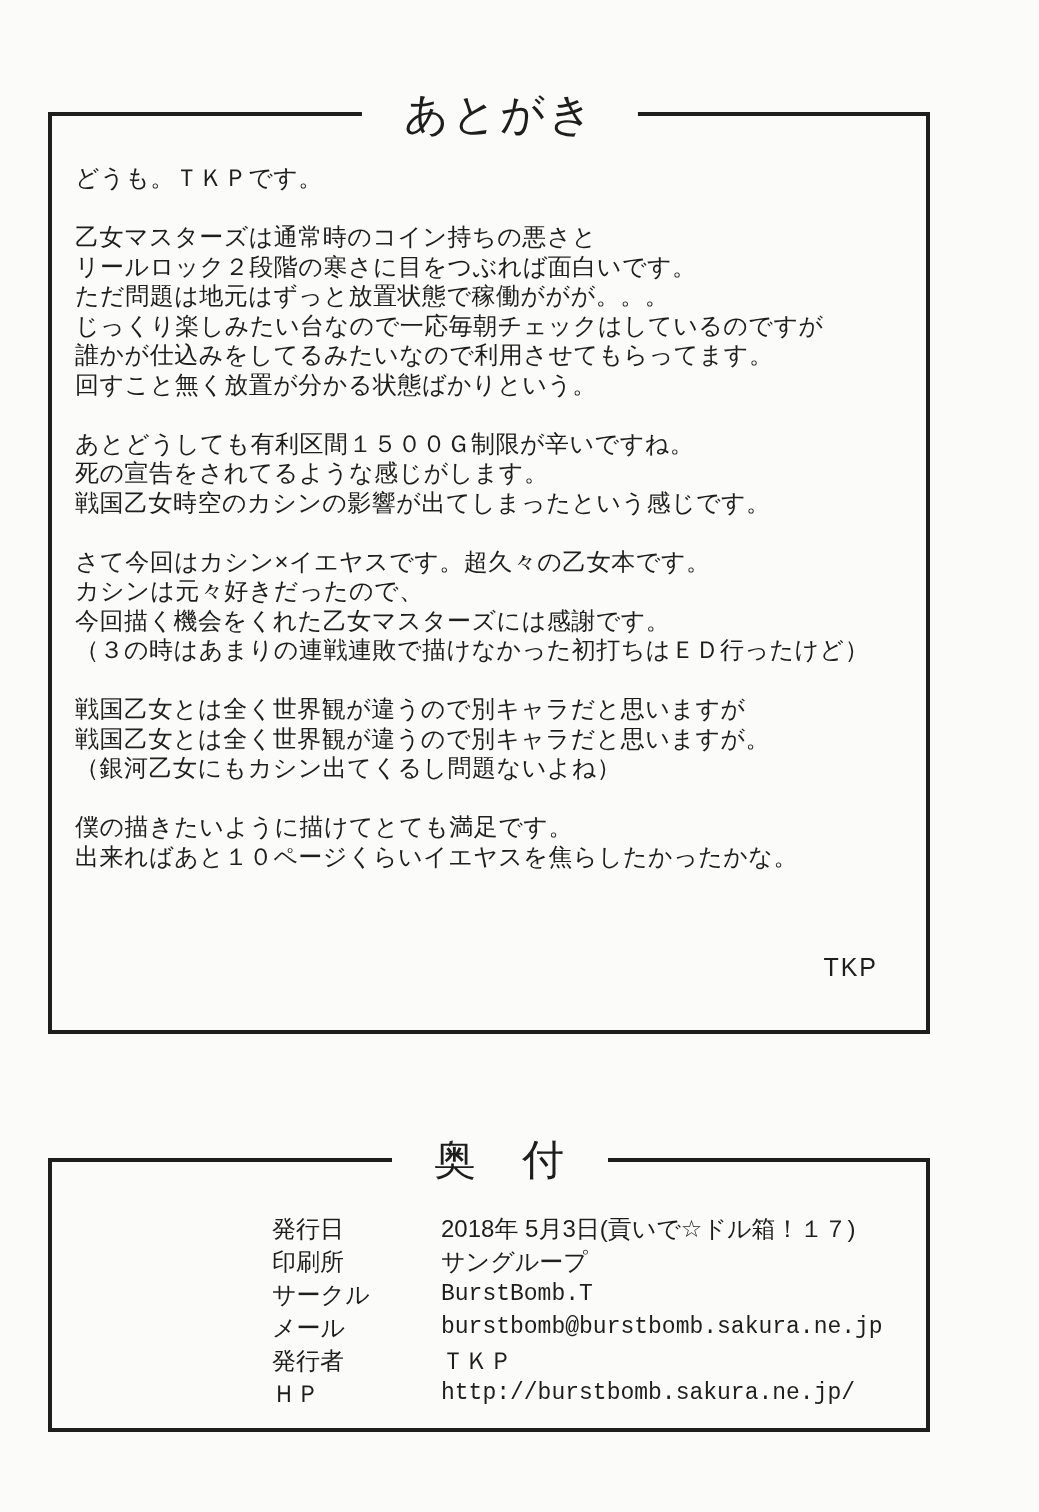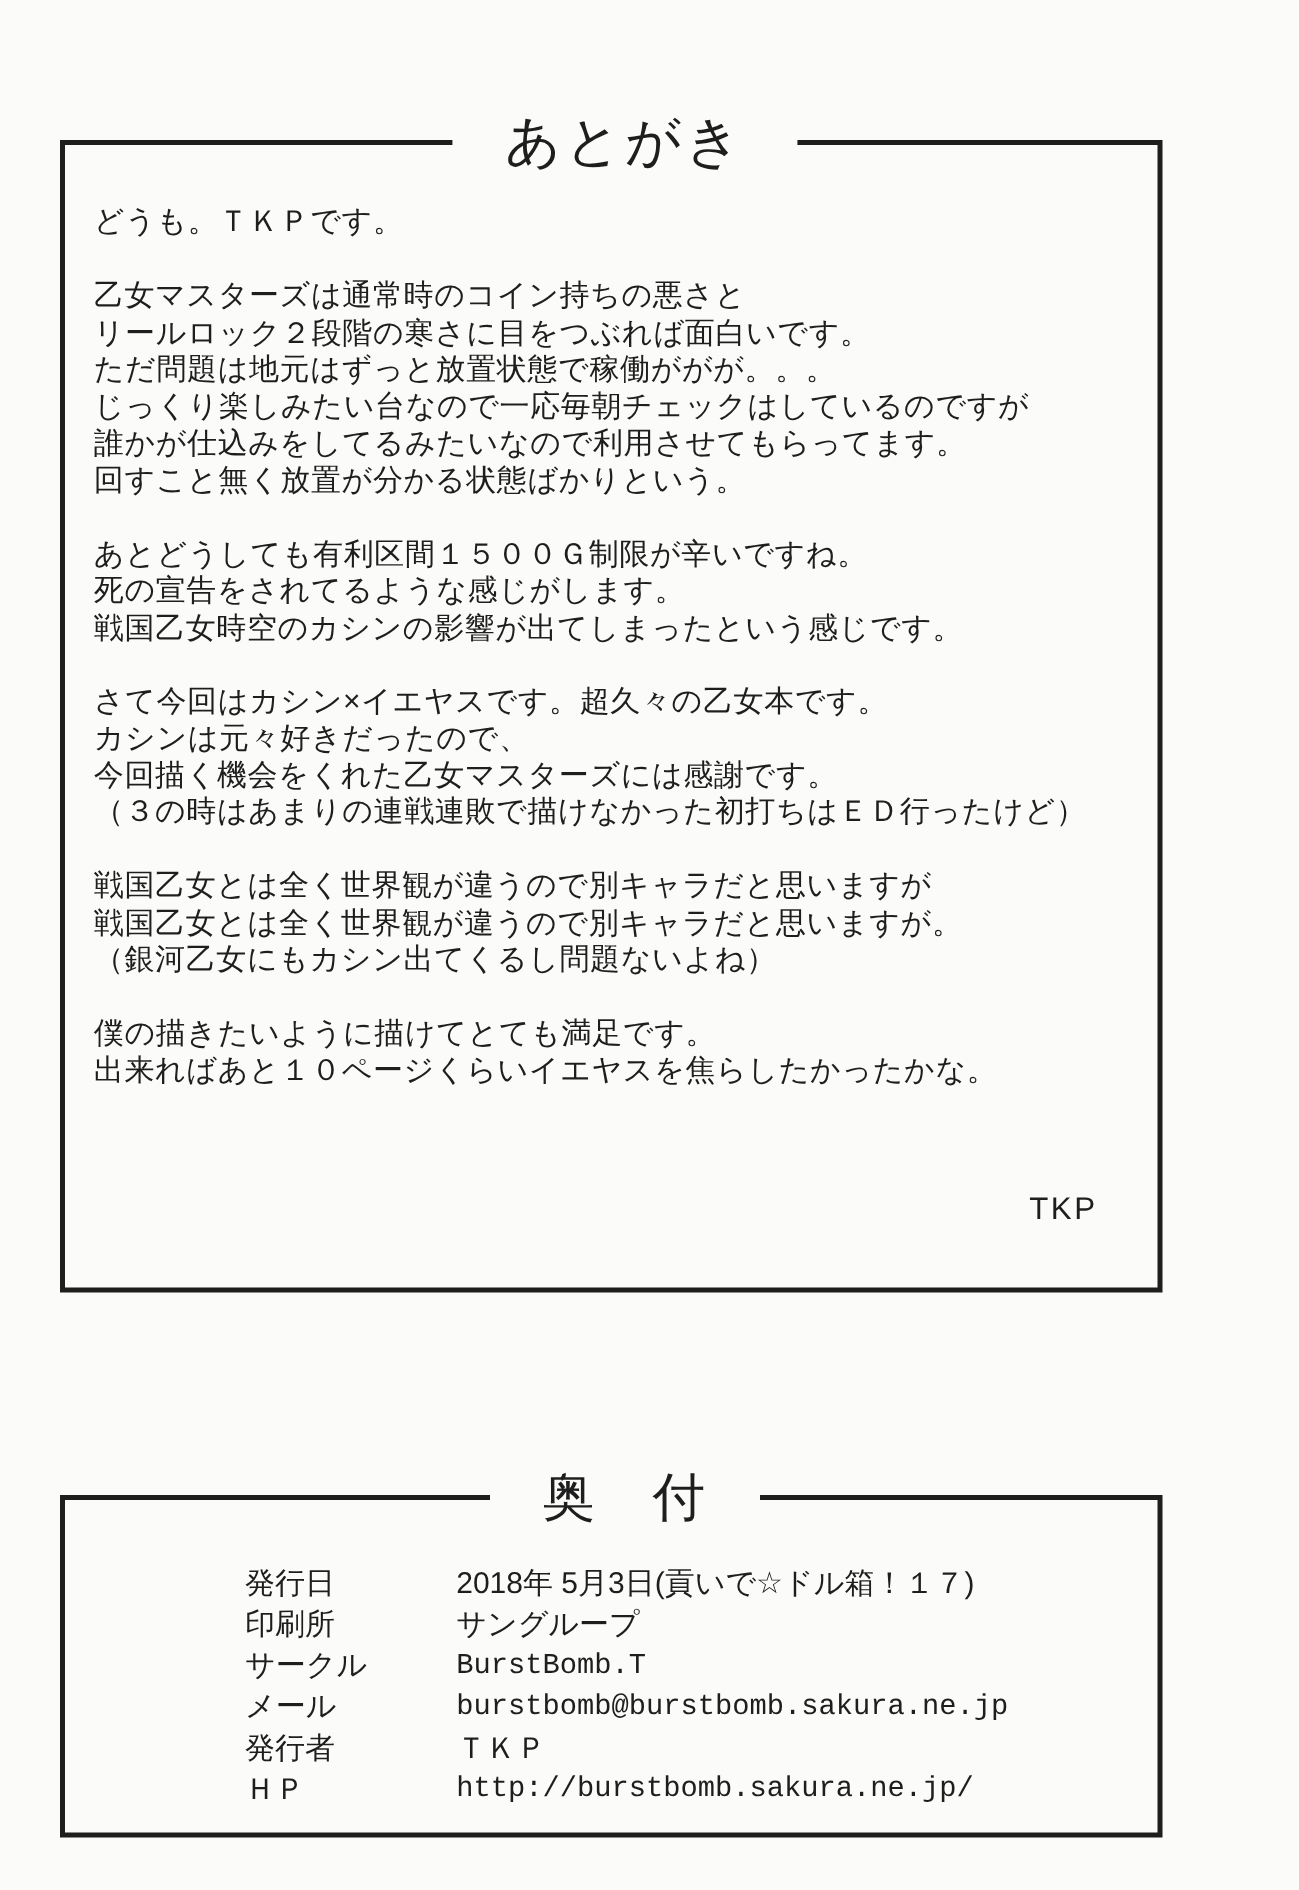--- a/index.html
+++ b/index.html
@@ -17,21 +17,21 @@
     position: relative;
   }
   .box {
     position: absolute;
     left: 48px;
     width: 882px;
     border: 4px solid var(--ink);
     background: var(--paper);
   }
   .afterword-box { top: 112px; height: 922px; }
-  .colophon-box  { top: 1196px; height: 274px; }
+  .colophon-box  { top: 1158px; height: 274px; padding-left: 32px; }
 
   .legend {
     position: absolute;
     top: -2px;
     left: calc(50% + 11px);
     transform: translate(-50%, -50%);
     background: var(--paper);
     padding: 0 42px;
     white-space: nowrap;
     line-height: 1.15;
@@ -56,21 +56,21 @@
     bottom: 48px;
     font-size: 25px;
     letter-spacing: 2px;
   }
 
   .colophon-rows {
     padding: 50px 0 0 144px;
     font-size: 24px;
     line-height: 33px;
   }
-  .crow { display: flex; }
+  .crow { display: flex; margin-left: 44px; }
   .clabel { width: 169px; flex: 0 0 169px; white-space: nowrap; }
   .cvalue { white-space: nowrap; }
   .cvalue.mono {
     font-family: "Liberation Mono", "DejaVu Sans Mono", monospace;
     font-size: 23px;
   }
 </style>
 </head>
 <body>
 

